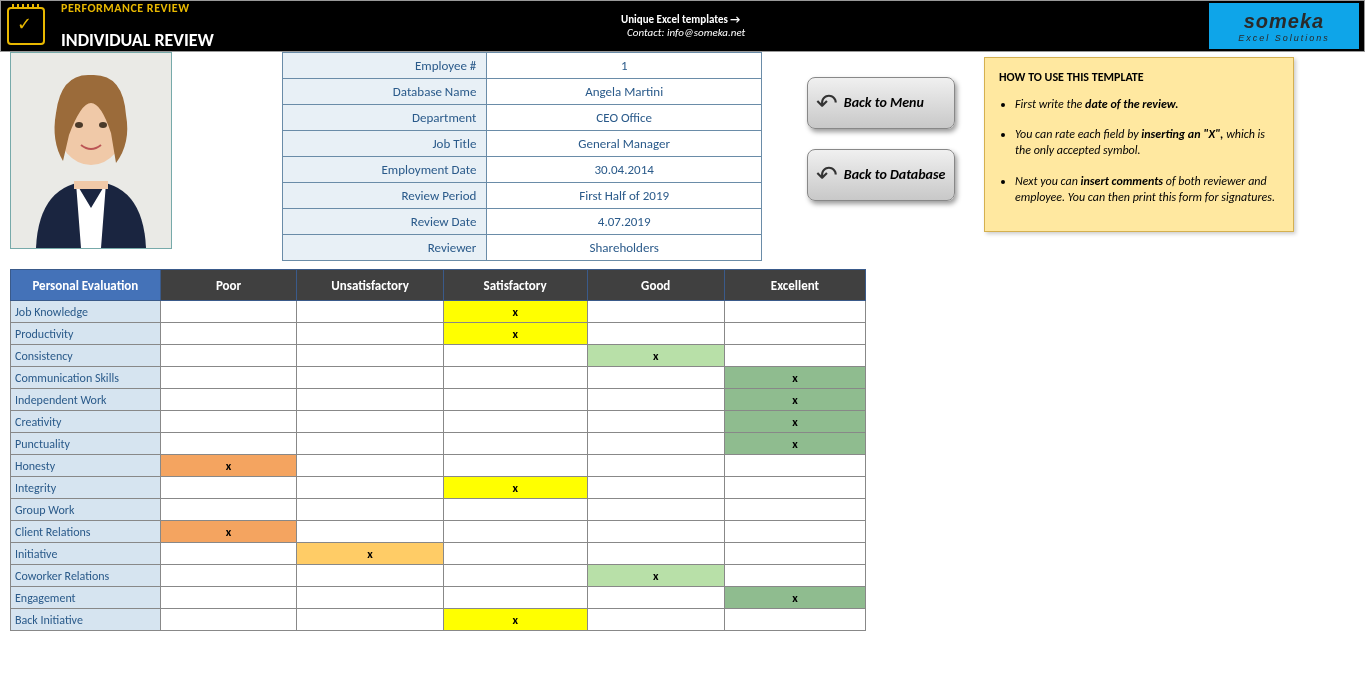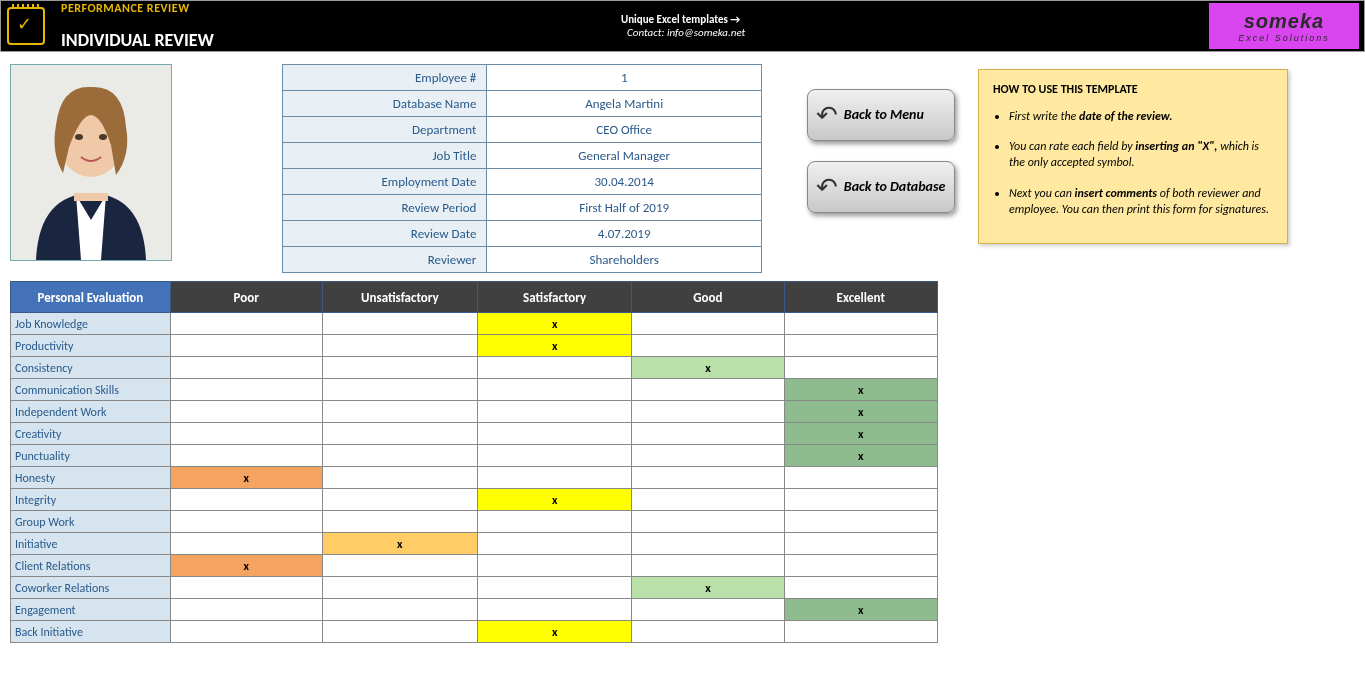--- a/index.html
+++ b/index.html
@@ -7,38 +7,38 @@
 .topbar{background:#000;height:50px;display:flex;align-items:stretch;border:1px solid #999}
 .logo-square{width:50px;display:flex;align-items:center;justify-content:center}
 .logo-icon{width:34px;height:34px;border:2px solid #e8b800;border-radius:4px;position:relative}
 .logo-icon:before{content:"";position:absolute;top:-5px;left:3px;right:3px;height:5px;background:repeating-linear-gradient(90deg,#e8b800 0 2px,transparent 2px 5px)}
 .logo-icon:after{content:"✓";color:#e8b800;font-size:18px;position:absolute;top:4px;left:8px}
 .titles{flex:0 0 560px;display:flex;flex-direction:column;justify-content:space-between;padding-left:10px}
 .titles .t1{color:#e8b800;font-size:12px;font-weight:bold;letter-spacing:.5px}
 .titles .t2{color:#fff;font-size:18px;font-weight:bold}
 .top-right{flex:1;display:flex;align-items:center;justify-content:space-between;color:#fff;font-size:11px;font-style:italic}
 .top-right .linktxt{font-style:normal;font-weight:bold;margin-right:5px}
-.someka{width:150px;height:46px;background:#d946ef;margin:2px 5px 2px 8px;display:flex;flex-direction:column;align-items:center;justify-content:center;font-family:Arial}
+.someka{width:150px;height:46px;background:#0ea5e9;margin:2px 5px 2px 8px;display:flex;flex-direction:column;align-items:center;justify-content:center;font-family:Arial}
 .someka .big{font-size:20px;font-weight:bold;letter-spacing:1px;color:#2a2a2a}
 .someka .small{font-size:9px;letter-spacing:2px;color:#2a2a2a}
-.main{display:flex;padding:12px 10px 0 10px;gap:12px}
+.main{display:flex;padding:0 10px 0 10px;gap:18px}
 .left{flex:0 0 956px}
 .right{flex:1;padding-top:5px}
 .upper{display:flex;gap:20px;margin-bottom:8px}
 .photo{width:160px;height:195px;border:1px solid #7aa;overflow:hidden;background:#f5f5f5;display:flex;align-items:center;justify-content:center}
 .photo svg{width:100%;height:100%}
 .info-table{border-collapse:collapse;width:480px;margin-left:90px}
 .info-table td{border:1px solid #6a8ca8;padding:2px 10px;height:21px;color:#2a5a8a}
 .info-table td.lbl{background:#e8f0f6;text-align:right;width:200px}
 .info-table td.val{text-align:center;width:280px}
 .buttons{display:flex;flex-direction:column;gap:20px;margin-left:25px;margin-top:25px}
 .btn3d{width:130px;height:50px;background:linear-gradient(#f0f0f0,#c8c8c8);border:1px solid #888;border-radius:8px;box-shadow:2px 3px 5px rgba(0,0,0,.4);display:flex;align-items:center;padding:0 8px;gap:6px;cursor:pointer}
 .btn3d .arrow{font-size:26px;color:#333}
 .btn3d .txt{font-size:14px;font-weight:bold;font-style:italic;text-align:center;line-height:1.2}
-.eval-table{border-collapse:collapse;width:928px}
+.eval-table{border-collapse:collapse;width:856px}
 .eval-table th{background:#404040;color:#fff;border:1px solid #3a5a8a;padding:4px;font-weight:bold;font-size:13px;height:22px;text-align:center}
 .eval-table th.first{background:#4472b8}
 .eval-table td{border:1px solid #888;height:21px;padding:0;text-align:center;font-weight:bold;font-size:12px}
 .eval-table td.crit{background:#d6e4f0;color:#2a5a8a;text-align:left;padding-left:4px;font-weight:normal;width:160px}
 .eval-table td.cell{width:159px;background-image:radial-gradient(circle,#888 0.5px,transparent 0.5px);background-size:4px 4px;background-position:1px 1px}
 .c-poor{background-color:#f4a460!important;background-image:none!important}
 .c-unsat{background-color:#ffcc66!important;background-image:none!important}
 .c-sat{background-color:#ffff00!important;background-image:none!important}
 .c-good{background-color:#b8e0a8!important;background-image:none!important}
 .c-exc{background-color:#8fbc8f!important;background-image:none!important}
@@ -221,31 +221,31 @@
             </tr>
             <tr>
               <td class="crit">Group Work</td>
               <td class="cell"></td>
               <td class="cell"></td>
               <td class="cell"></td>
               <td class="cell"></td>
               <td class="cell"></td>
             </tr>
             <tr>
-              <td class="crit">Initiative</td>
-              <td class="cell"></td>
-              <td class="cell c-unsat">x</td>
-              <td class="cell"></td>
-              <td class="cell"></td>
-              <td class="cell"></td>
-            </tr>
-            <tr>
               <td class="crit">Client Relations</td>
               <td class="cell c-poor">x</td>
               <td class="cell"></td>
+              <td class="cell"></td>
+              <td class="cell"></td>
+              <td class="cell"></td>
+            </tr>
+            <tr>
+              <td class="crit">Initiative</td>
+              <td class="cell"></td>
+              <td class="cell c-unsat">x</td>
               <td class="cell"></td>
               <td class="cell"></td>
               <td class="cell"></td>
             </tr>
             <tr>
               <td class="crit">Coworker Relations</td>
               <td class="cell"></td>
               <td class="cell"></td>
               <td class="cell"></td>
               <td class="cell c-good">x</td>

